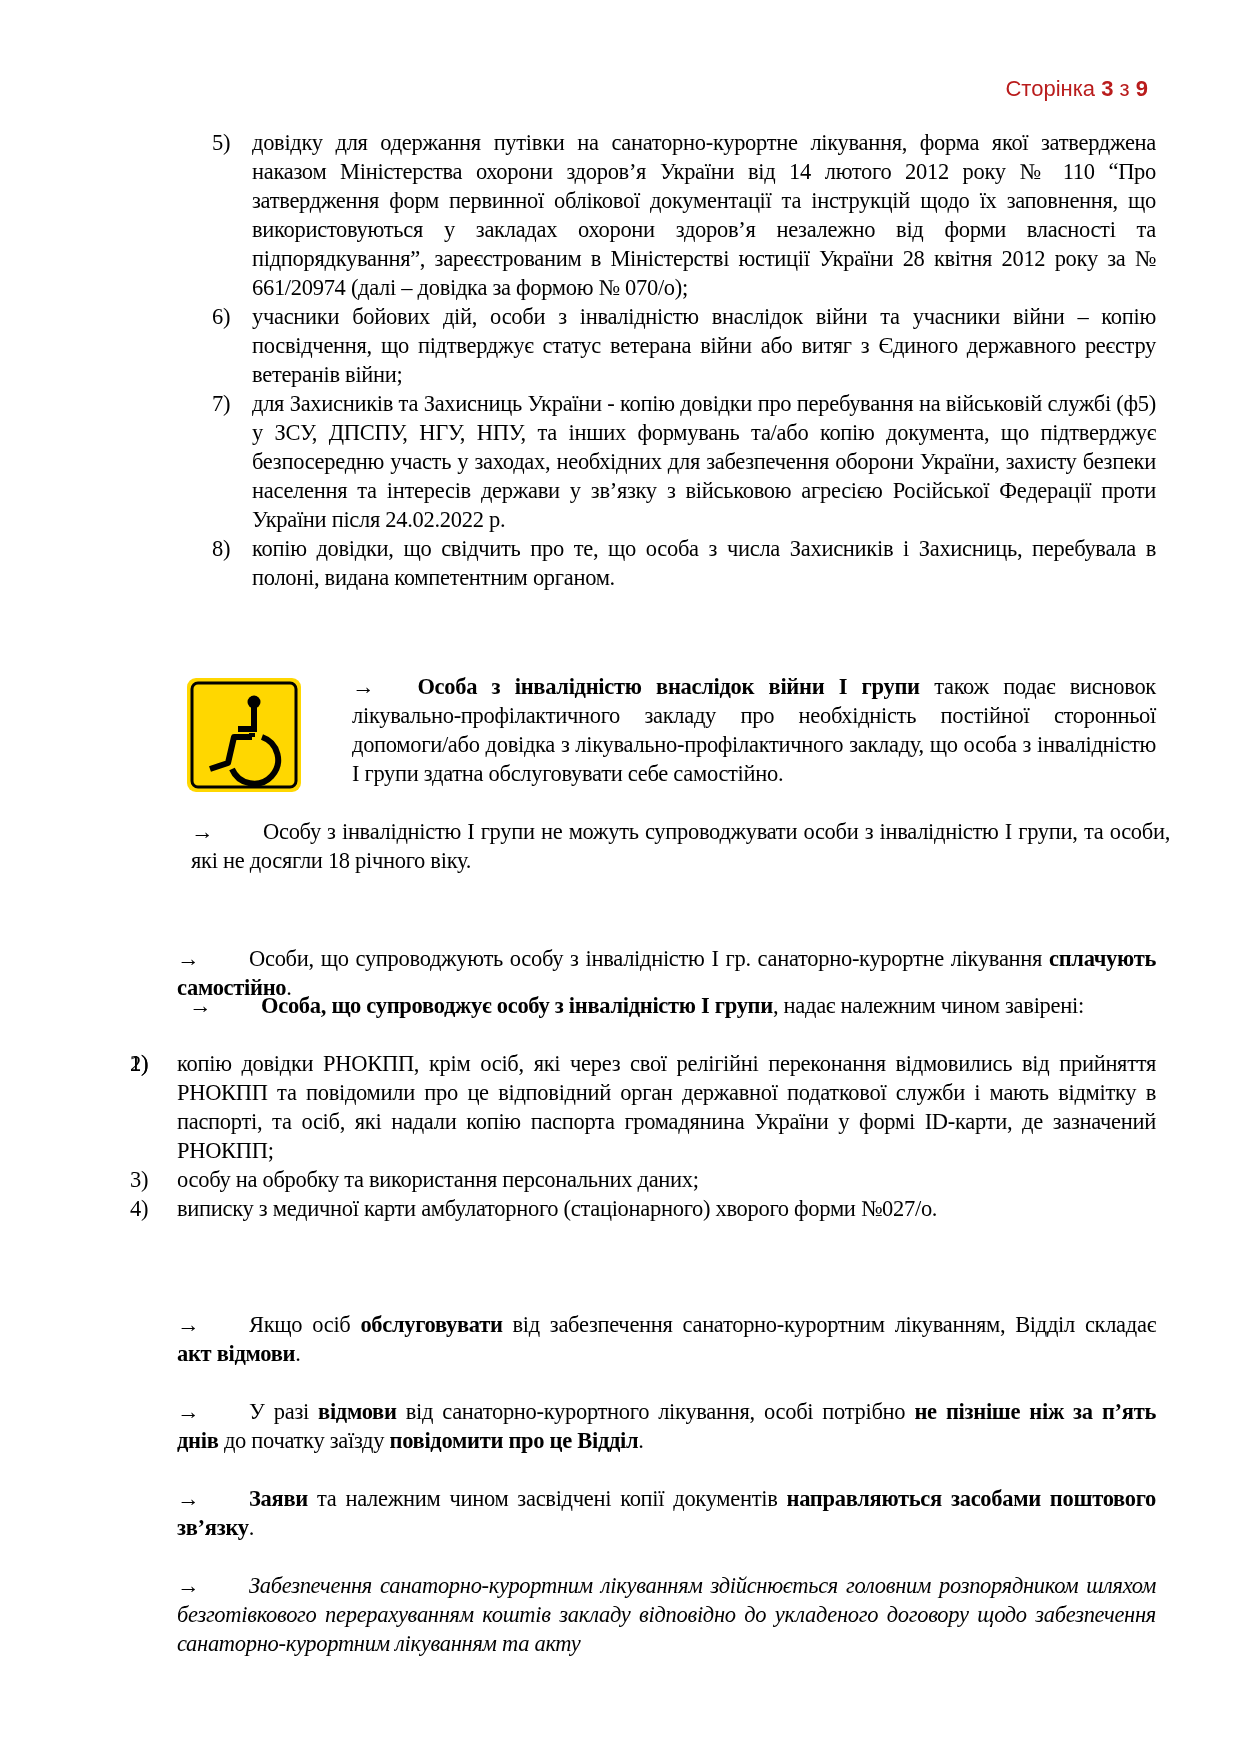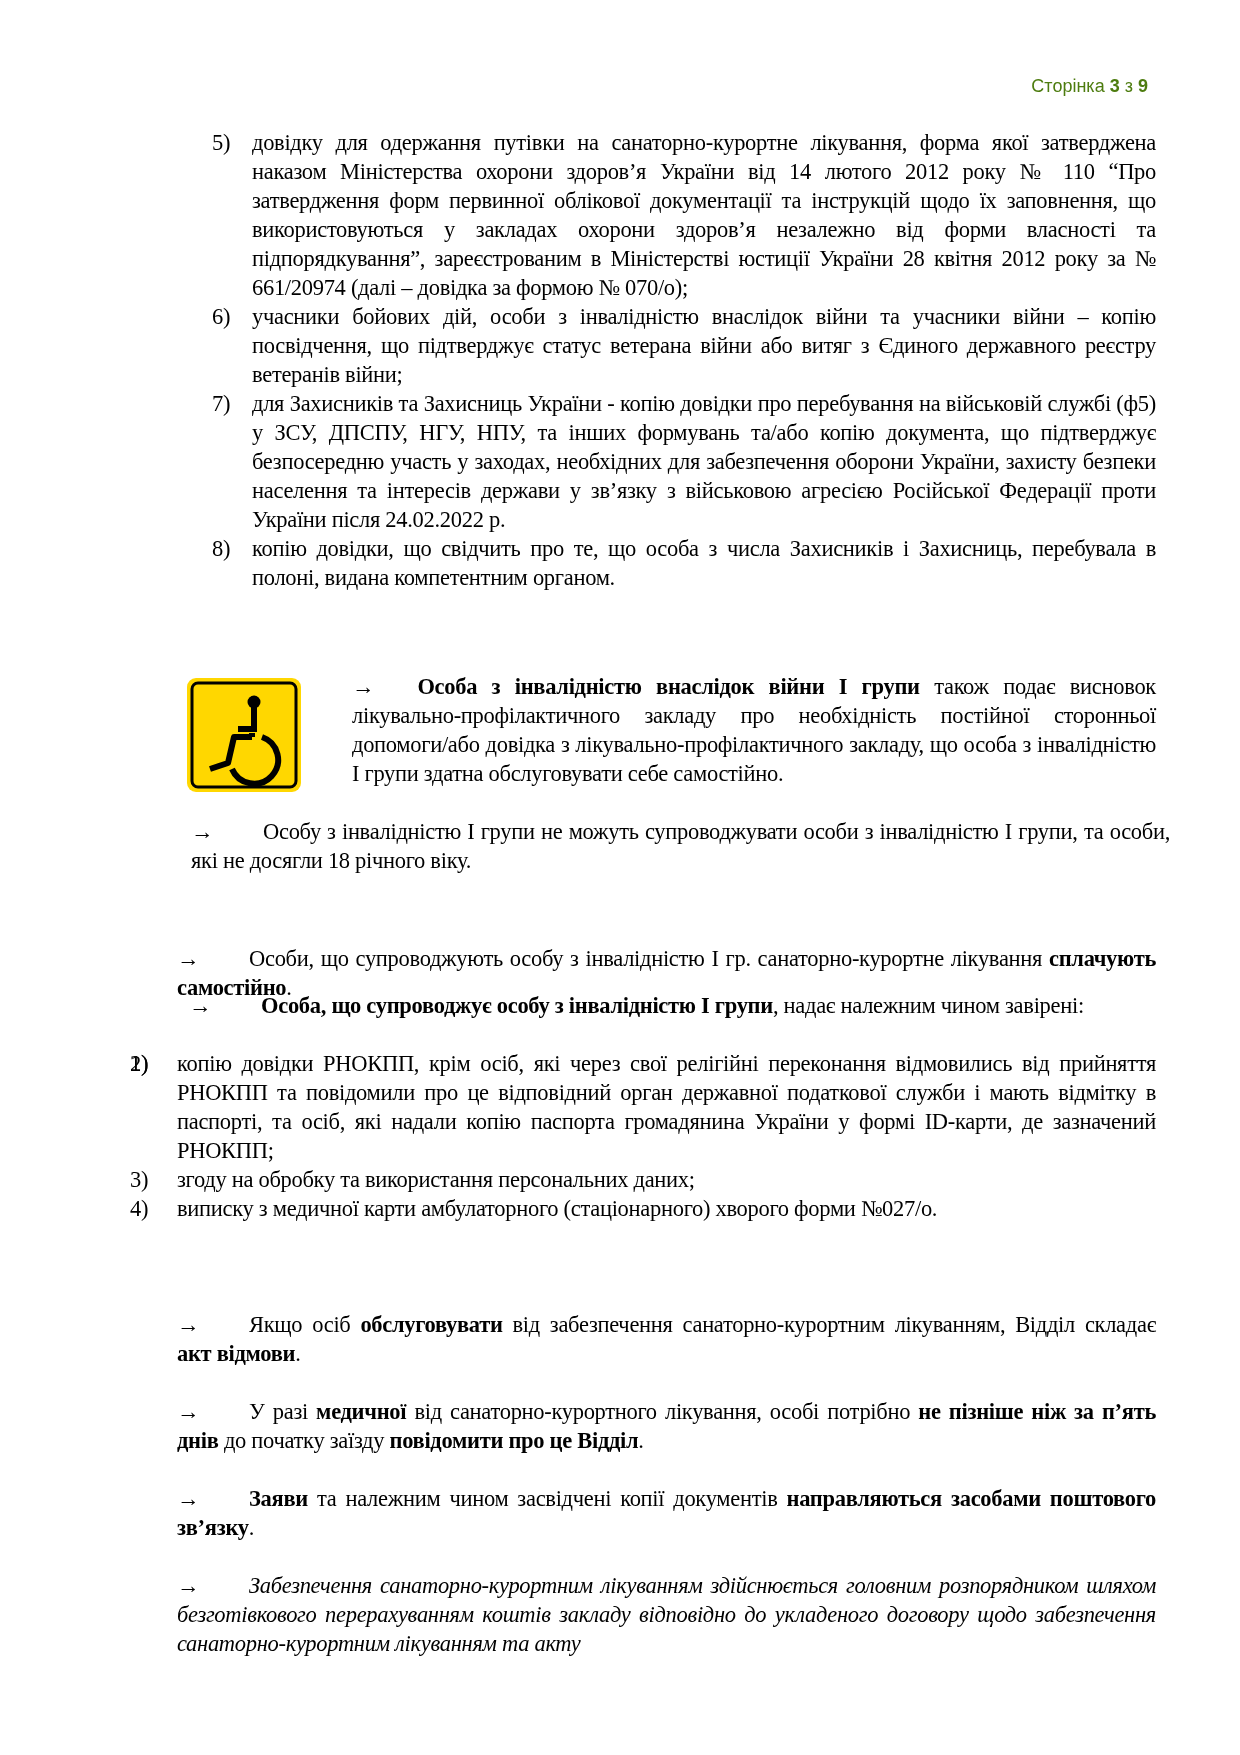--- a/index.html
+++ b/index.html
@@ -1,19 +1,19 @@
 <!DOCTYPE html>
 <html><head>
 <meta charset="utf-8">
 <style>
   html, body { margin: 0; padding: 0; background: #ffffff; }
   body { width: 1240px; height: 1755px; position: relative; overflow: hidden;
          font-family: "Liberation Serif", serif; color: #000; }
   .page-num { position: absolute; top: 76px; right: 92px; font-family: "Liberation Sans", sans-serif;
-              font-size: 18px; color: #4d7c0f; }
+              font-size: 22px; color: #b91c1c; }
   .page-num b { font-weight: bold; }
   .text { font-size: 22.5px; line-height: 29px; text-align: justify; letter-spacing: -0.3px; }
   .text b { font-weight: bold; }
 
   .olist { position: absolute; left: 212px; width: 944px; }
   .olist .item { position: relative; padding-left: 40px; }
   .olist .num { position: absolute; left: 0; top: 0; }
 
   .olist2 { position: absolute; left: 120px; width: 1036px; }
   .olist2 .item { position: relative; padding-left: 57px; }
@@ -85,34 +85,34 @@
 <div class="olist2 text" style="top:1049px;">
   <div class="item">
     <span class="num">1)</span>
   </div>
   <div class="item">
     <span class="num">2)</span>
     <span>копію довідки РНОКПП, крім осіб, які через свої релігійні переконання відмовились від прийняття РНОКПП та повідомили про це відповідний орган державної податкової служби і мають відмітку в паспорті, та осіб, які надали копію паспорта громадянина України у формі ID-карти, де зазначений РНОКПП;</span>
   </div>
   <div class="item">
     <span class="num">3)</span>
-    <span>згоду на обробку та використання персональних даних;</span>
+    <span>особу на обробку та використання персональних даних;</span>
   </div>
   <div class="item">
     <span class="num">4)</span>
     <span>виписку з медичної карти амбулаторного (стаціонарного) хворого форми №027/о.</span>
   </div>
 </div>
 
 <div class="para text" style="top:1310px;">
   <span class="arrow">→</span><span>Якщо осіб </span><b>обслуговувати</b><span> від забезпечення санаторно-курортним лікуванням, Відділ складає </span><b>акт відмови</b><span>.</span>
 </div>
 
 <div class="para text" style="top:1397px;">
-  <span class="arrow">→</span><span>У разі </span><b>медичної</b><span> від санаторно-курортного лікування, особі потрібно </span><b>не пізніше ніж за п’ять днів</b><span> до початку заїзду </span><b>повідомити про це Відділ</b><span>.</span>
+  <span class="arrow">→</span><span>У разі </span><b>відмови</b><span> від санаторно-курортного лікування, особі потрібно </span><b>не пізніше ніж за п’ять днів</b><span> до початку заїзду </span><b>повідомити про це Відділ</b><span>.</span>
 </div>
 
 <div class="para text" style="top:1484px;">
   <span class="arrow">→</span><b>Заяви</b><span> та належним чином засвідчені копії документів </span><b>направляються засобами поштового зв’язку</b><span>.</span>
 </div>
 
 <div class="para text" style="top:1571px;font-style:italic;">
   <span class="arrow">→</span><span>Забезпечення санаторно-курортним лікуванням здійснюється головним розпорядником шляхом безготівкового перерахуванням коштів закладу відповідно до укладеного договору щодо забезпечення санаторно-курортним лікуванням  та акту</span>
 </div>
 

